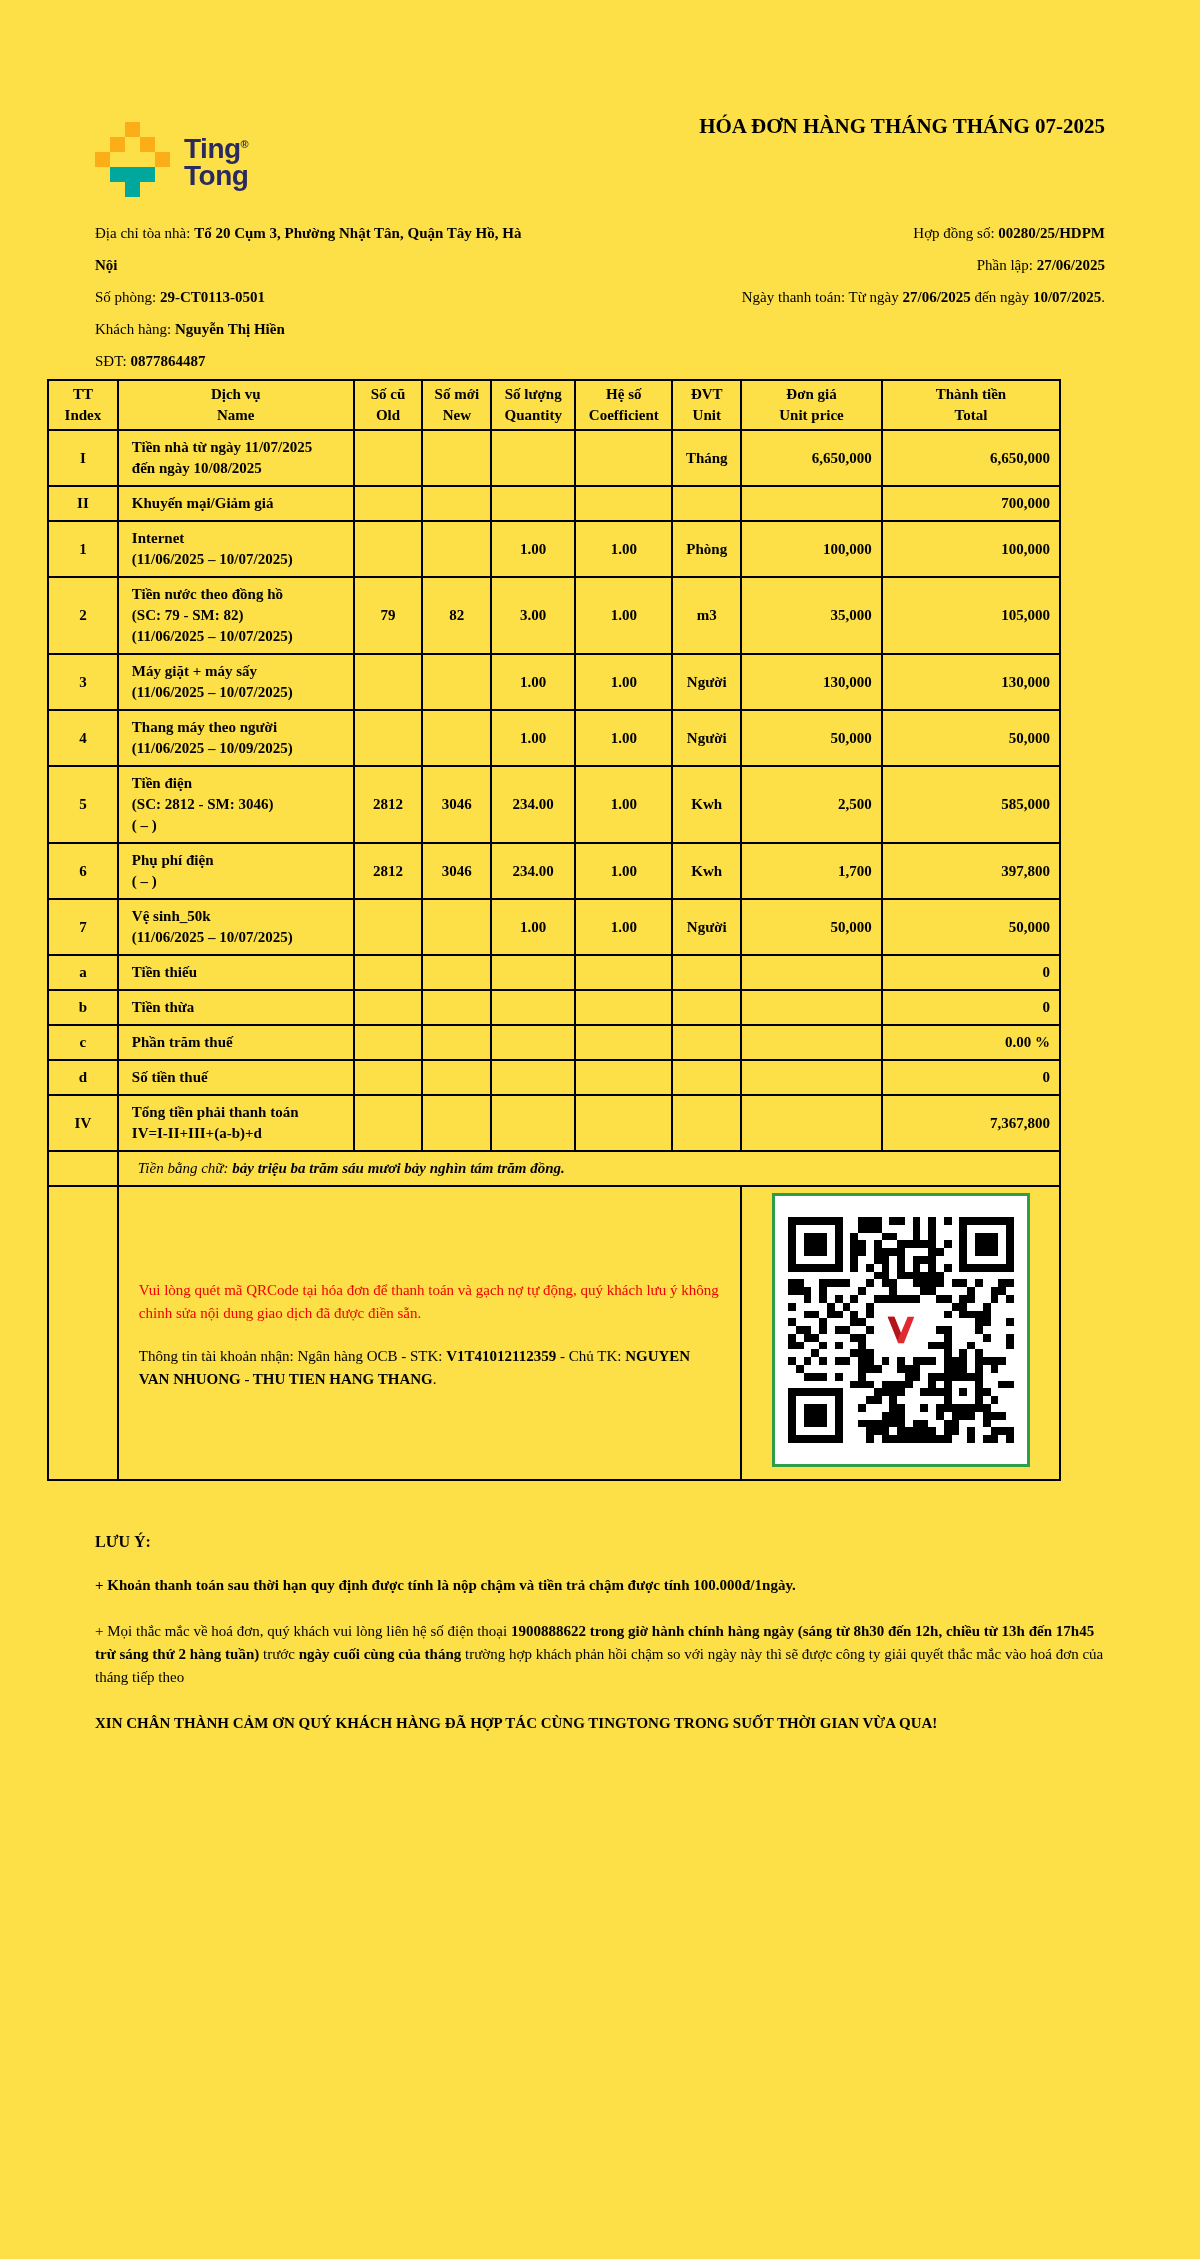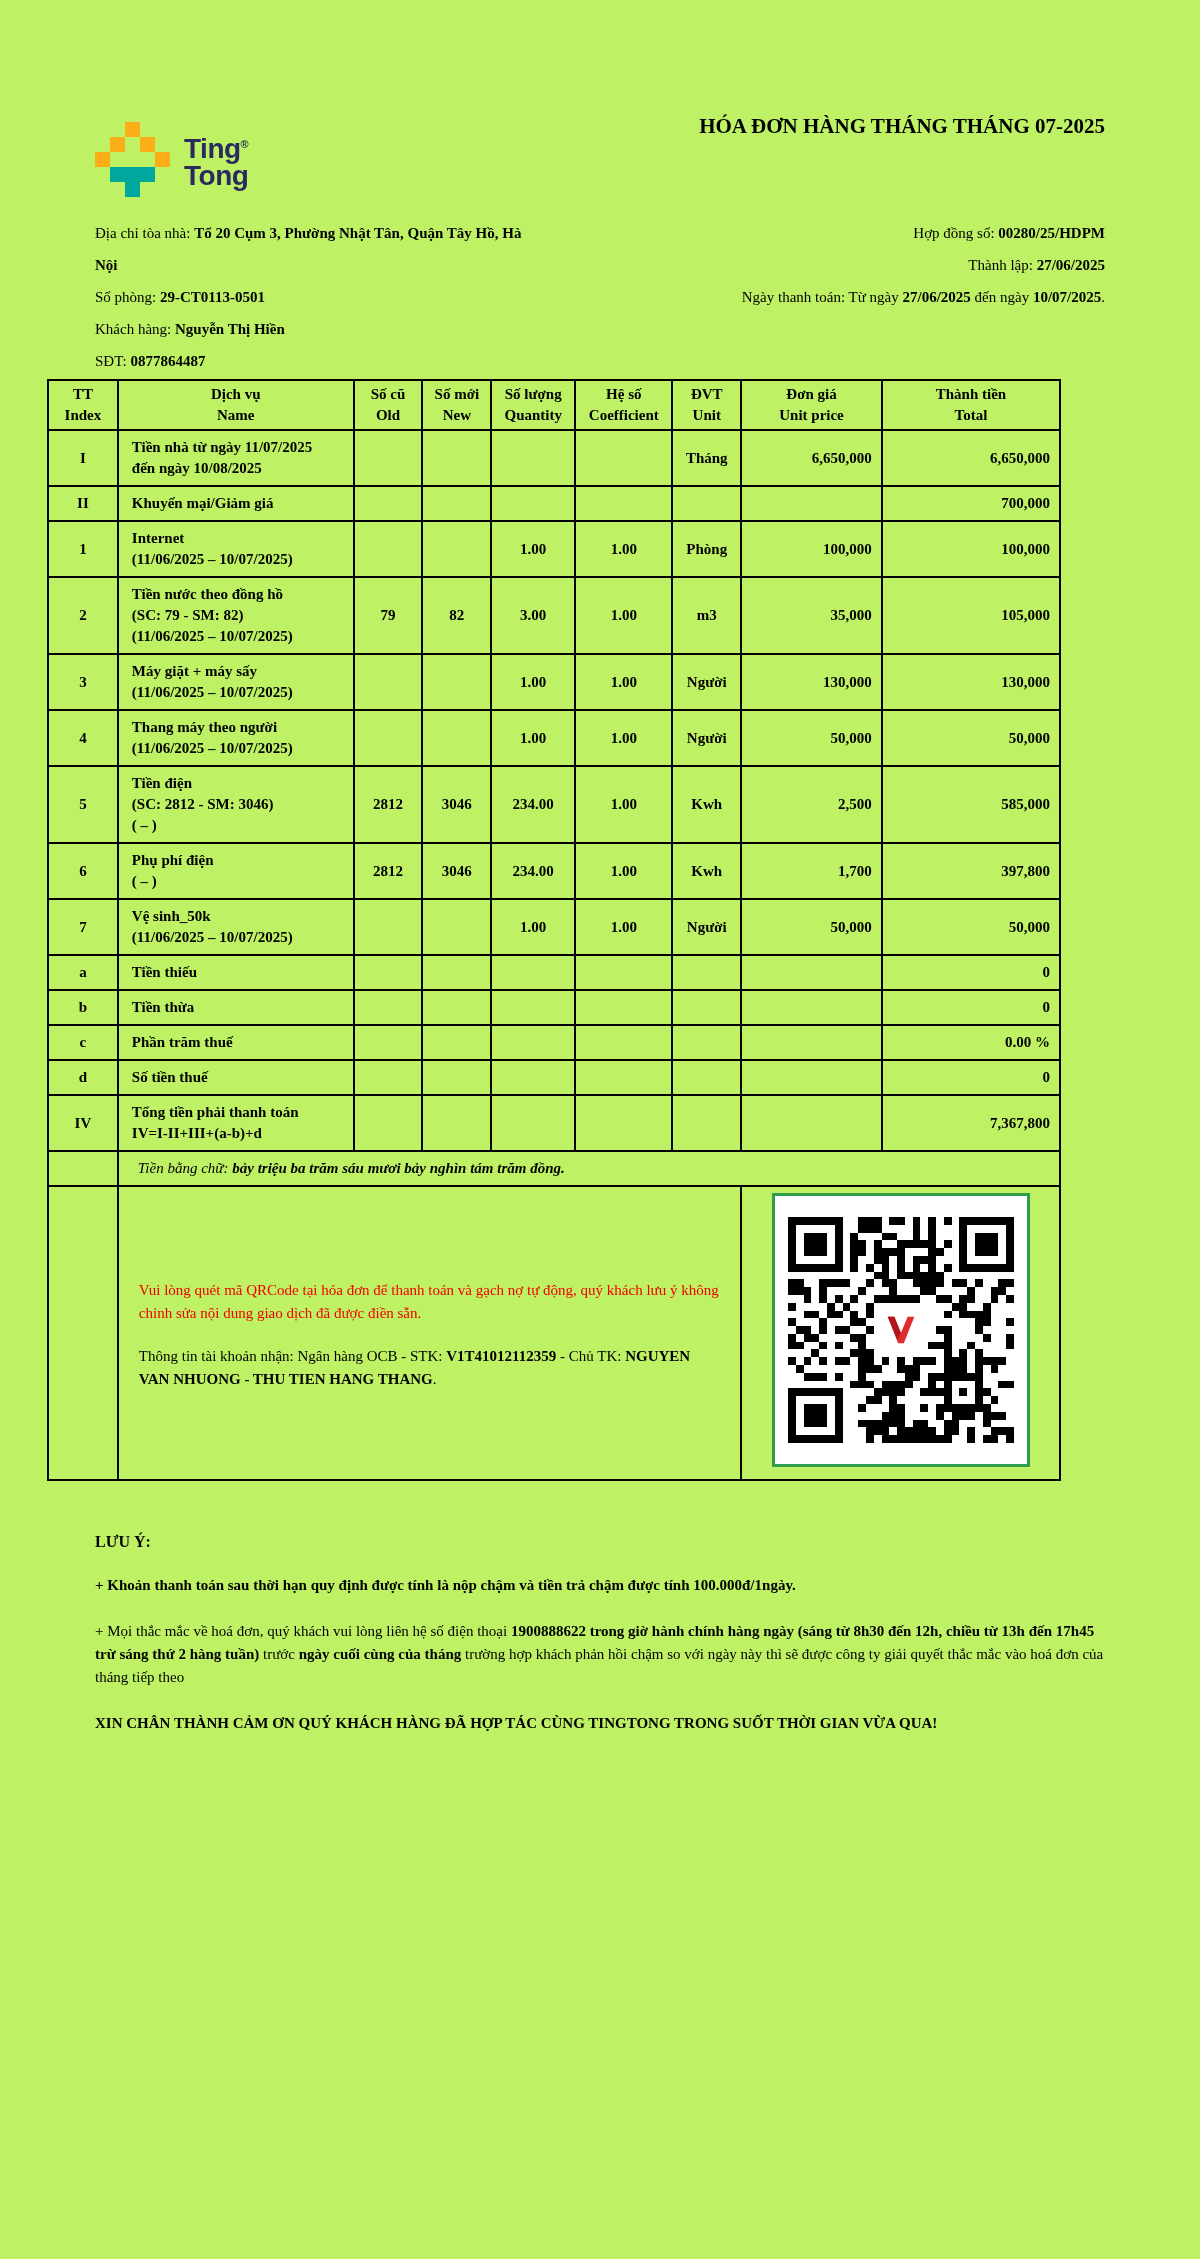--- a/index.html
+++ b/index.html
@@ -1,17 +1,17 @@
 <!DOCTYPE html>
 <html style="--logo-yellow: #FBAE17; --logo-teal: #00A79D; --logo-navy: #2B2A5E; --qr-green: #2E9E4C; --notice-red: #F20000;"><head>
 <meta charset="utf-8">
 <style>
   html,body{margin:0;padding:0;background:#888;}
   .page{
-    width:1200px;height:2259px;background:#bef264;margin:0 auto;position:relative;
+    width:1200px;height:2259px;background:#fde047;margin:0 auto;position:relative;
     font-family:"Liberation Serif","DejaVu Serif",serif;color:#000;overflow:hidden;
   }
   .content{padding:0 95px;}
 
   
   .topbar{display:flex;justify-content:space-between;align-items:flex-start;padding-top:108px;}
   .brand{display:flex;align-items:center;gap:14px;margin-top:14px;}
   .logo-grid{display:grid;grid-template-columns:repeat(5,15px);grid-template-rows:repeat(5,15px);}
   .px{width:100%;height:100%;}
   .p-y{background:var(--logo-yellow,#FBAE17);}
@@ -85,21 +85,21 @@
 
     <div class="info">
       <div class="info-left" id="info-left">
           <div class="info-line"><span>Địa chỉ tòa nhà: </span><span class="b">Tổ 20 Cụm 3, Phường Nhật Tân, Quận Tây Hồ, Hà Nội</span></div>
           <div class="info-line"><span>Số phòng: </span><span class="b">29-CT0113-0501</span></div>
           <div class="info-line"><span>Khách hàng: </span><span class="b">Nguyễn Thị Hiền</span></div>
           <div class="info-line"><span>SĐT: </span><span class="b">0877864487</span></div>
         </div>
       <div class="info-right" id="info-right">
           <div class="info-line"><span>Hợp đồng số: </span><span class="b">00280/25/HDPM</span></div>
-          <div class="info-line"><span>Thành lập: </span><span class="b">27/06/2025</span></div>
+          <div class="info-line"><span>Phần lập: </span><span class="b">27/06/2025</span></div>
           <div class="info-line"><span>Ngày thanh toán: Từ ngày </span><span class="b">27/06/2025</span><span> đến ngày </span><span class="b">10/07/2025</span><span>.</span></div>
         </div>
     </div>
   </div>
 
   <div class="invoice-table">
     <table>
       <colgroup id="cols">
           <col style="width: 6.9%;">
           <col style="width: 23.3%;">
@@ -190,21 +190,21 @@
             <td class="num"></td>
             <td class="num">1.00</td>
             <td class="num">1.00</td>
             <td class="num">Người</td>
             <td class="money">130,000</td>
             <td class="money">130,000</td>
           </tr>
           <tr>
             <td class="ttcol">4</td>
             <td class="name">Thang máy theo người
-(11/06/2025 – 10/07/2025)</td>
+(11/06/2025 – 10/09/2025)</td>
             <td class="num"></td>
             <td class="num"></td>
             <td class="num">1.00</td>
             <td class="num">1.00</td>
             <td class="num">Người</td>
             <td class="money">50,000</td>
             <td class="money">50,000</td>
           </tr>
           <tr>
             <td class="ttcol">5</td>

